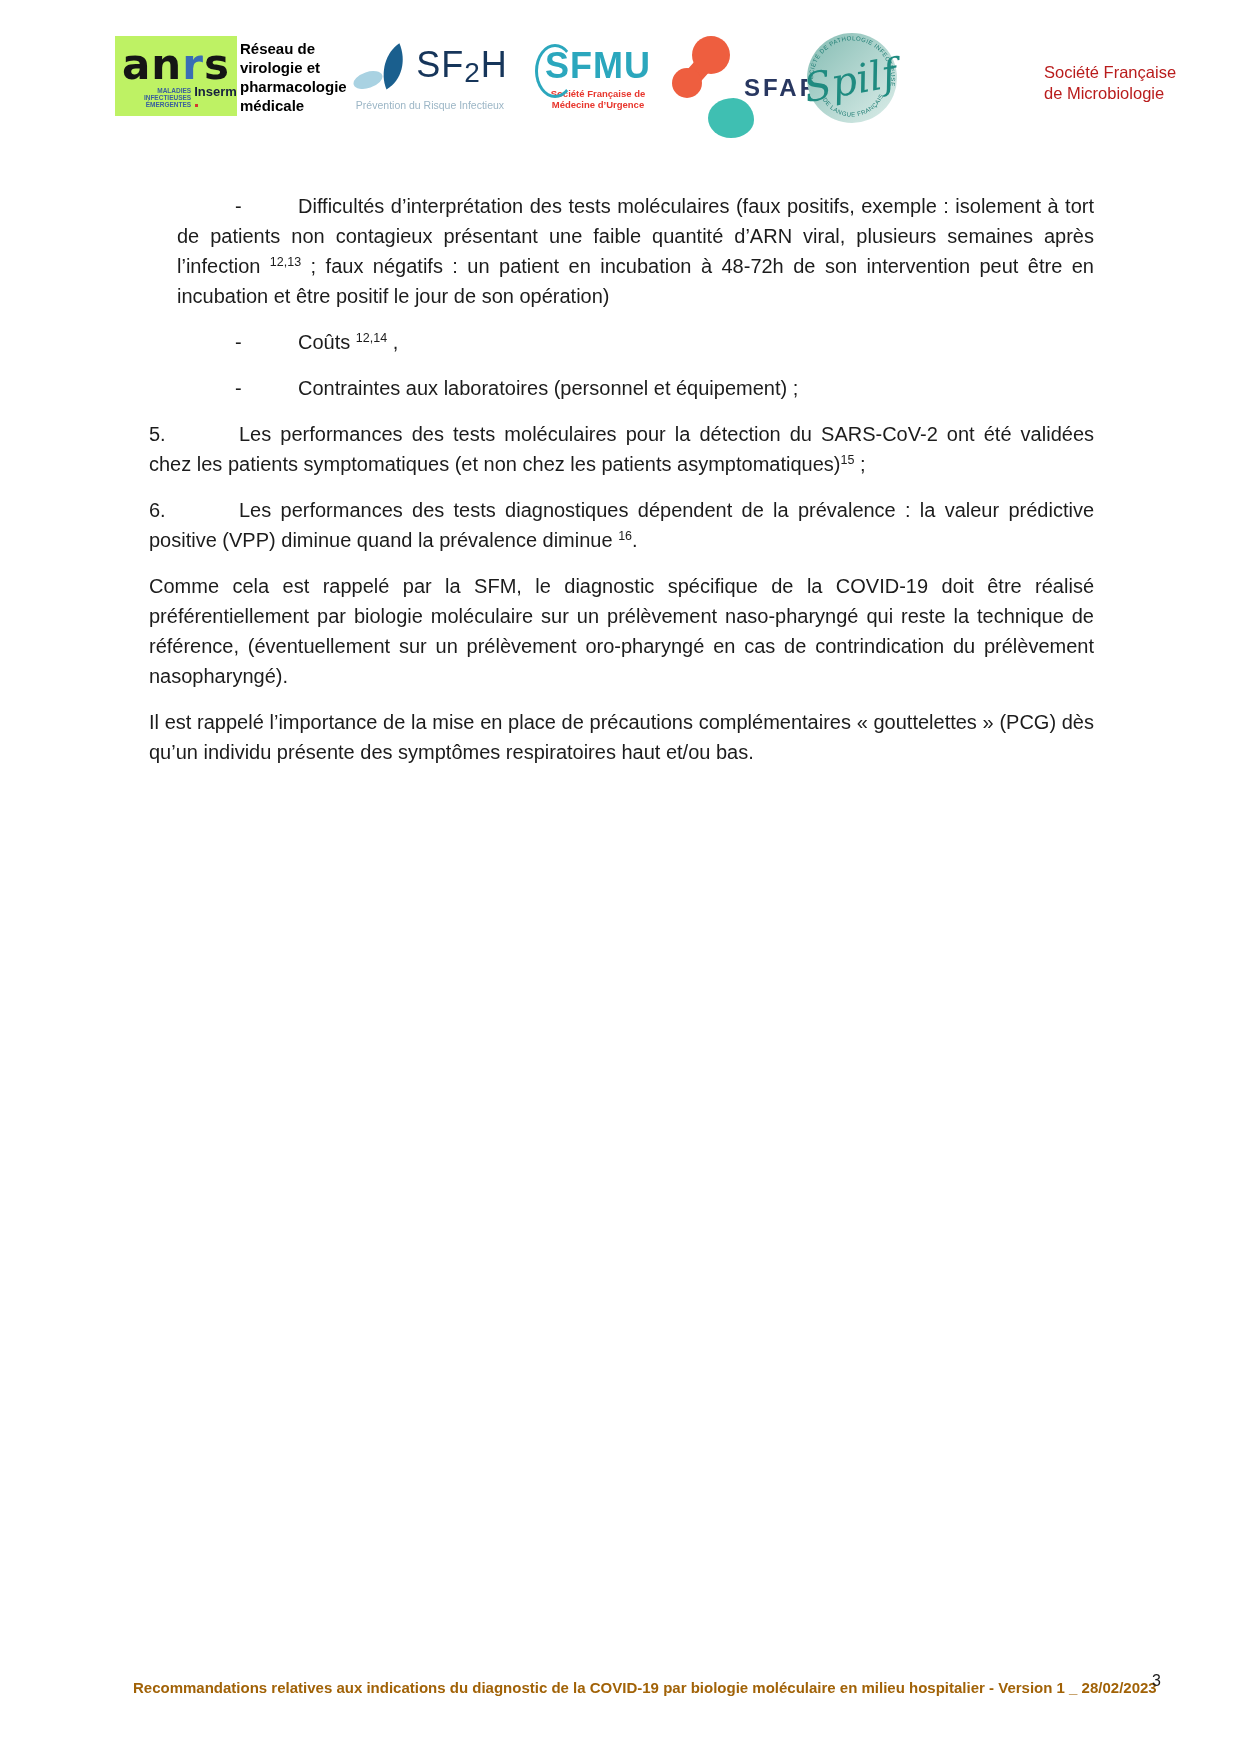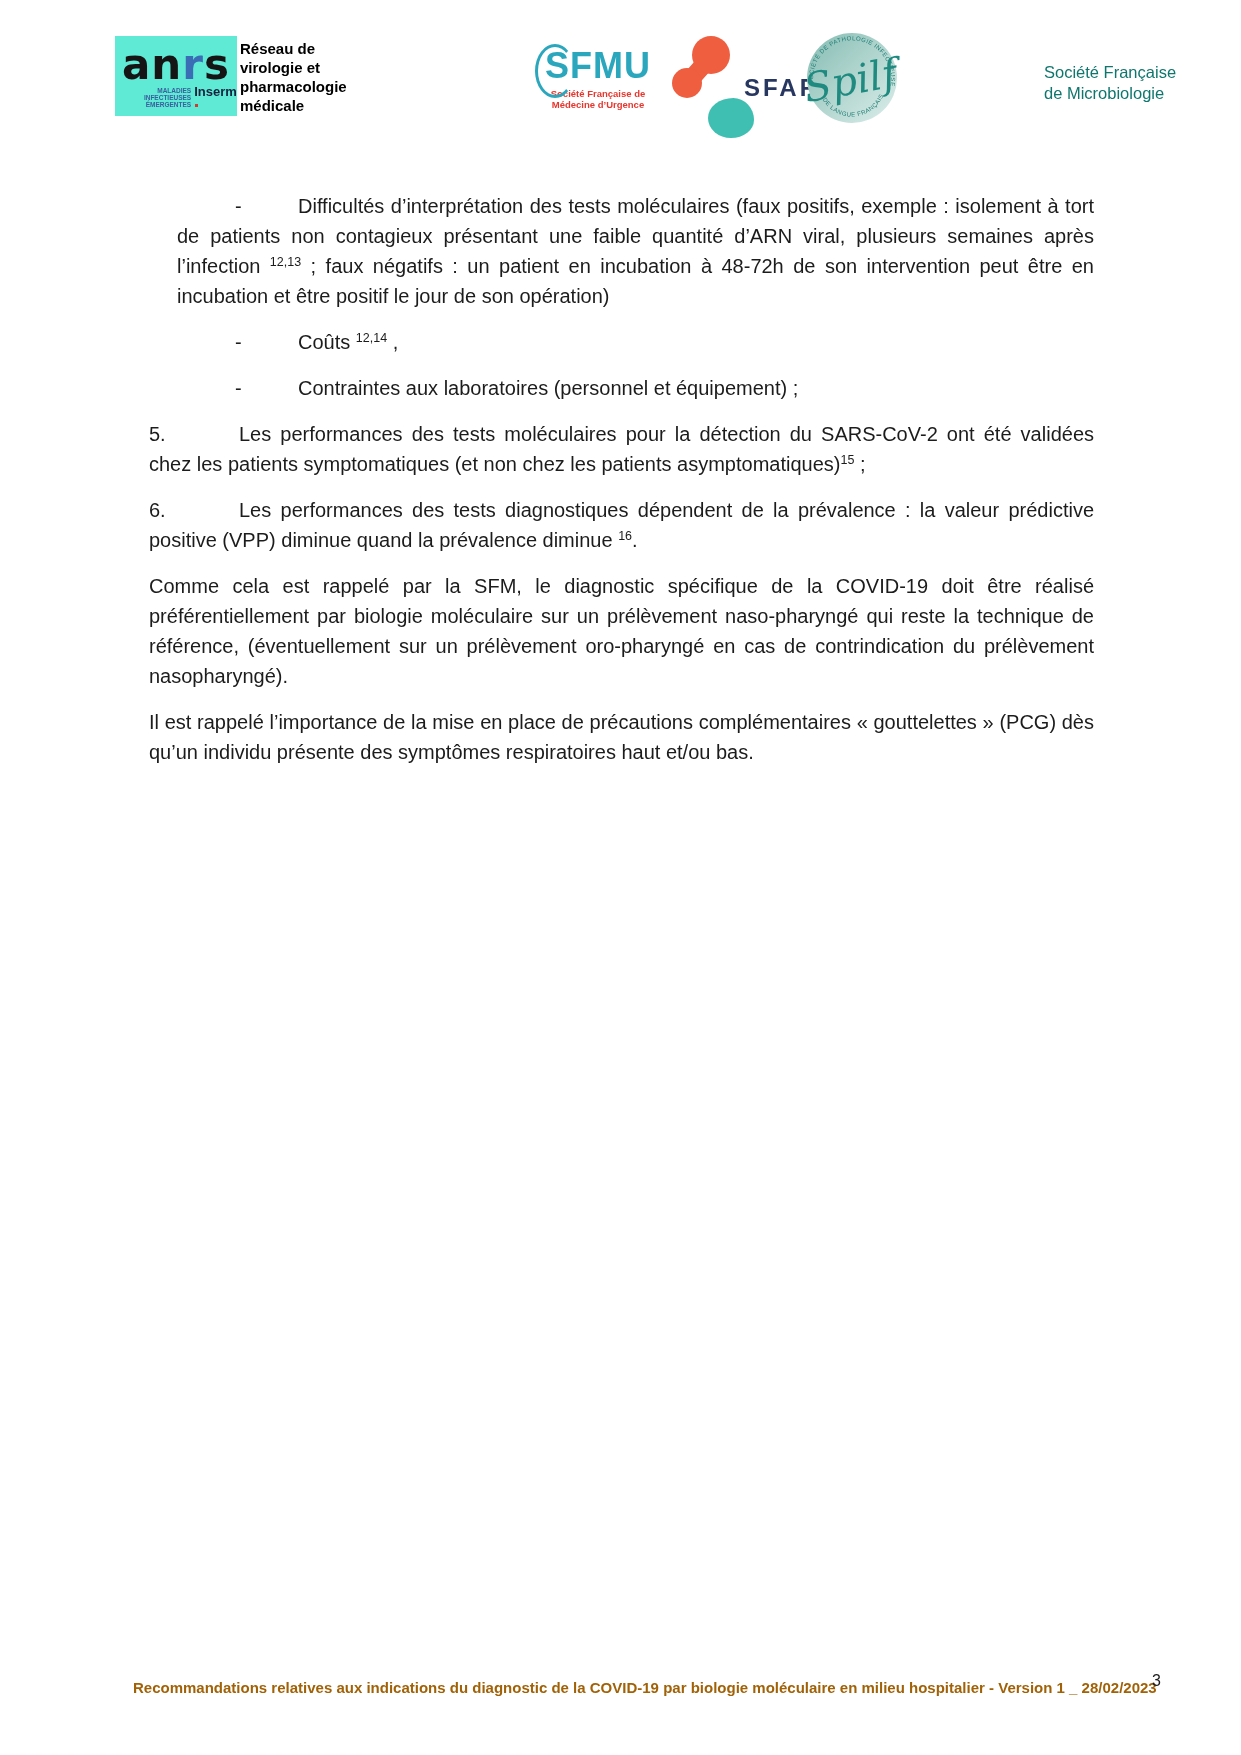--- a/index.html
+++ b/index.html
@@ -4,21 +4,21 @@
 <style>
   html,body { margin:0; padding:0; background:#e8e8e8; }
   .page {
     position:relative; width:1241px; height:1755px; margin:0 auto;
     background:#ffffff; overflow:hidden;
     font-family:"Liberation Sans", sans-serif; color:#1c1c1c;
   }
 
   
   .anrs-box { position:absolute; left:115px; top:36px; width:122px; height:80px;
-    background:#5eead4; display:flex; flex-direction:column; align-items:center; justify-content:center; }
+    background:#bef264; display:flex; flex-direction:column; align-items:center; justify-content:center; }
   .anrs-word { font-family:"DejaVu Sans", sans-serif; font-size:42px; font-weight:700;
     line-height:40px; color:#151515; letter-spacing:1px; }
   .anrs-word .blue { color:#3a6db5; }
   .anrs-sub { display:flex; align-items:flex-end; gap:3px; margin-top:1px; }
   .anrs-tag { font-size:6.5px; font-weight:700; color:#3a5f9e; text-align:right; line-height:7px; }
   .anrs-inserm { font-size:13px; font-weight:700; color:#16213d; line-height:11px; }
   .anrs-dot { width:3px; height:3px; background:#d23a2e; display:inline-block; margin-left:1px; }
 
   .network { position:absolute; left:240px; top:39px; font-size:15px; font-weight:700;
     line-height:19px; color:#000; }
@@ -48,21 +48,21 @@
 
   .spilf { position:absolute; left:804px; top:30px; width:96px; height:96px; }
 
   .sfm { position:absolute; left:938px; top:26px; width:96px; height:96px; }
   .sfm-ring { position:absolute; border-radius:50%; }
   .ring1 { inset:0; border:5px dotted #e0a23e; }
   .ring2 { inset:3px; border:4px dotted #c94f3d; transform:rotate(18deg); }
   .ring3 { inset:7px; border:3px dotted #8a5a32; transform:rotate(40deg); }
   .sfm-word { position:absolute; inset:0; display:flex; align-items:center; justify-content:center;
     font-size:29px; font-weight:800; letter-spacing:-1px; color:#4a382c; }
-  .sfm-label { position:absolute; left:1044px; top:62px; font-size:16.5px; color:#0f766e; line-height:21px; }
+  .sfm-label { position:absolute; left:1044px; top:62px; font-size:16.5px; color:#b91c1c; line-height:21px; }
 
   
   .doc-body { position:absolute; left:133px; top:175px; width:977px;
     font-size:20px; line-height:30px; text-align:justify; }
   .doc-body p { margin:16px; }
   .para.bullet { margin-left:44px; text-indent:58px; }
   .dash { display:inline-block; width:63px; text-indent:0; }
   .group-end { margin-bottom:13px !important; }
   .para.numbered, .para.plain { margin-bottom:16px; }
   .num { display:inline-block; width:90px; }
@@ -88,20 +88,30 @@
     </div>
   </div>
 
   <div class="network">
     <div>Réseau de</div>
     <div>virologie et</div>
     <div>pharmacologie</div>
     <div>médicale</div>
   </div>
 
+  <div class="sf2h">
+    <div class="sf2h-row">
+      <svg width="64" height="58" viewBox="0 0 64 58">
+        <ellipse cx="16" cy="40" rx="15" ry="8" fill="#a9d2e2" transform="rotate(-18 16 40)"></ellipse>
+        <path d="M40 2 C52 16 54 36 42 50 C30 36 30 14 40 2 Z" fill="#1a5f8e" transform="rotate(18 40 26)"></path>
+      </svg>
+      <div class="sf2h-name"><span>SF</span><span class="two">2</span><span>H</span></div>
+    </div>
+    <div class="sf2h-sub">Prévention du Risque Infectieux</div>
+  </div>
 
   <div class="sfmu">
     <div class="sfmu-name">SFMU</div>
     <div class="sfmu-sub">
       <div>Société Française de</div>
       <div>Médecine d’Urgence</div>
     </div>
   </div>
 
   <div class="sfar">

